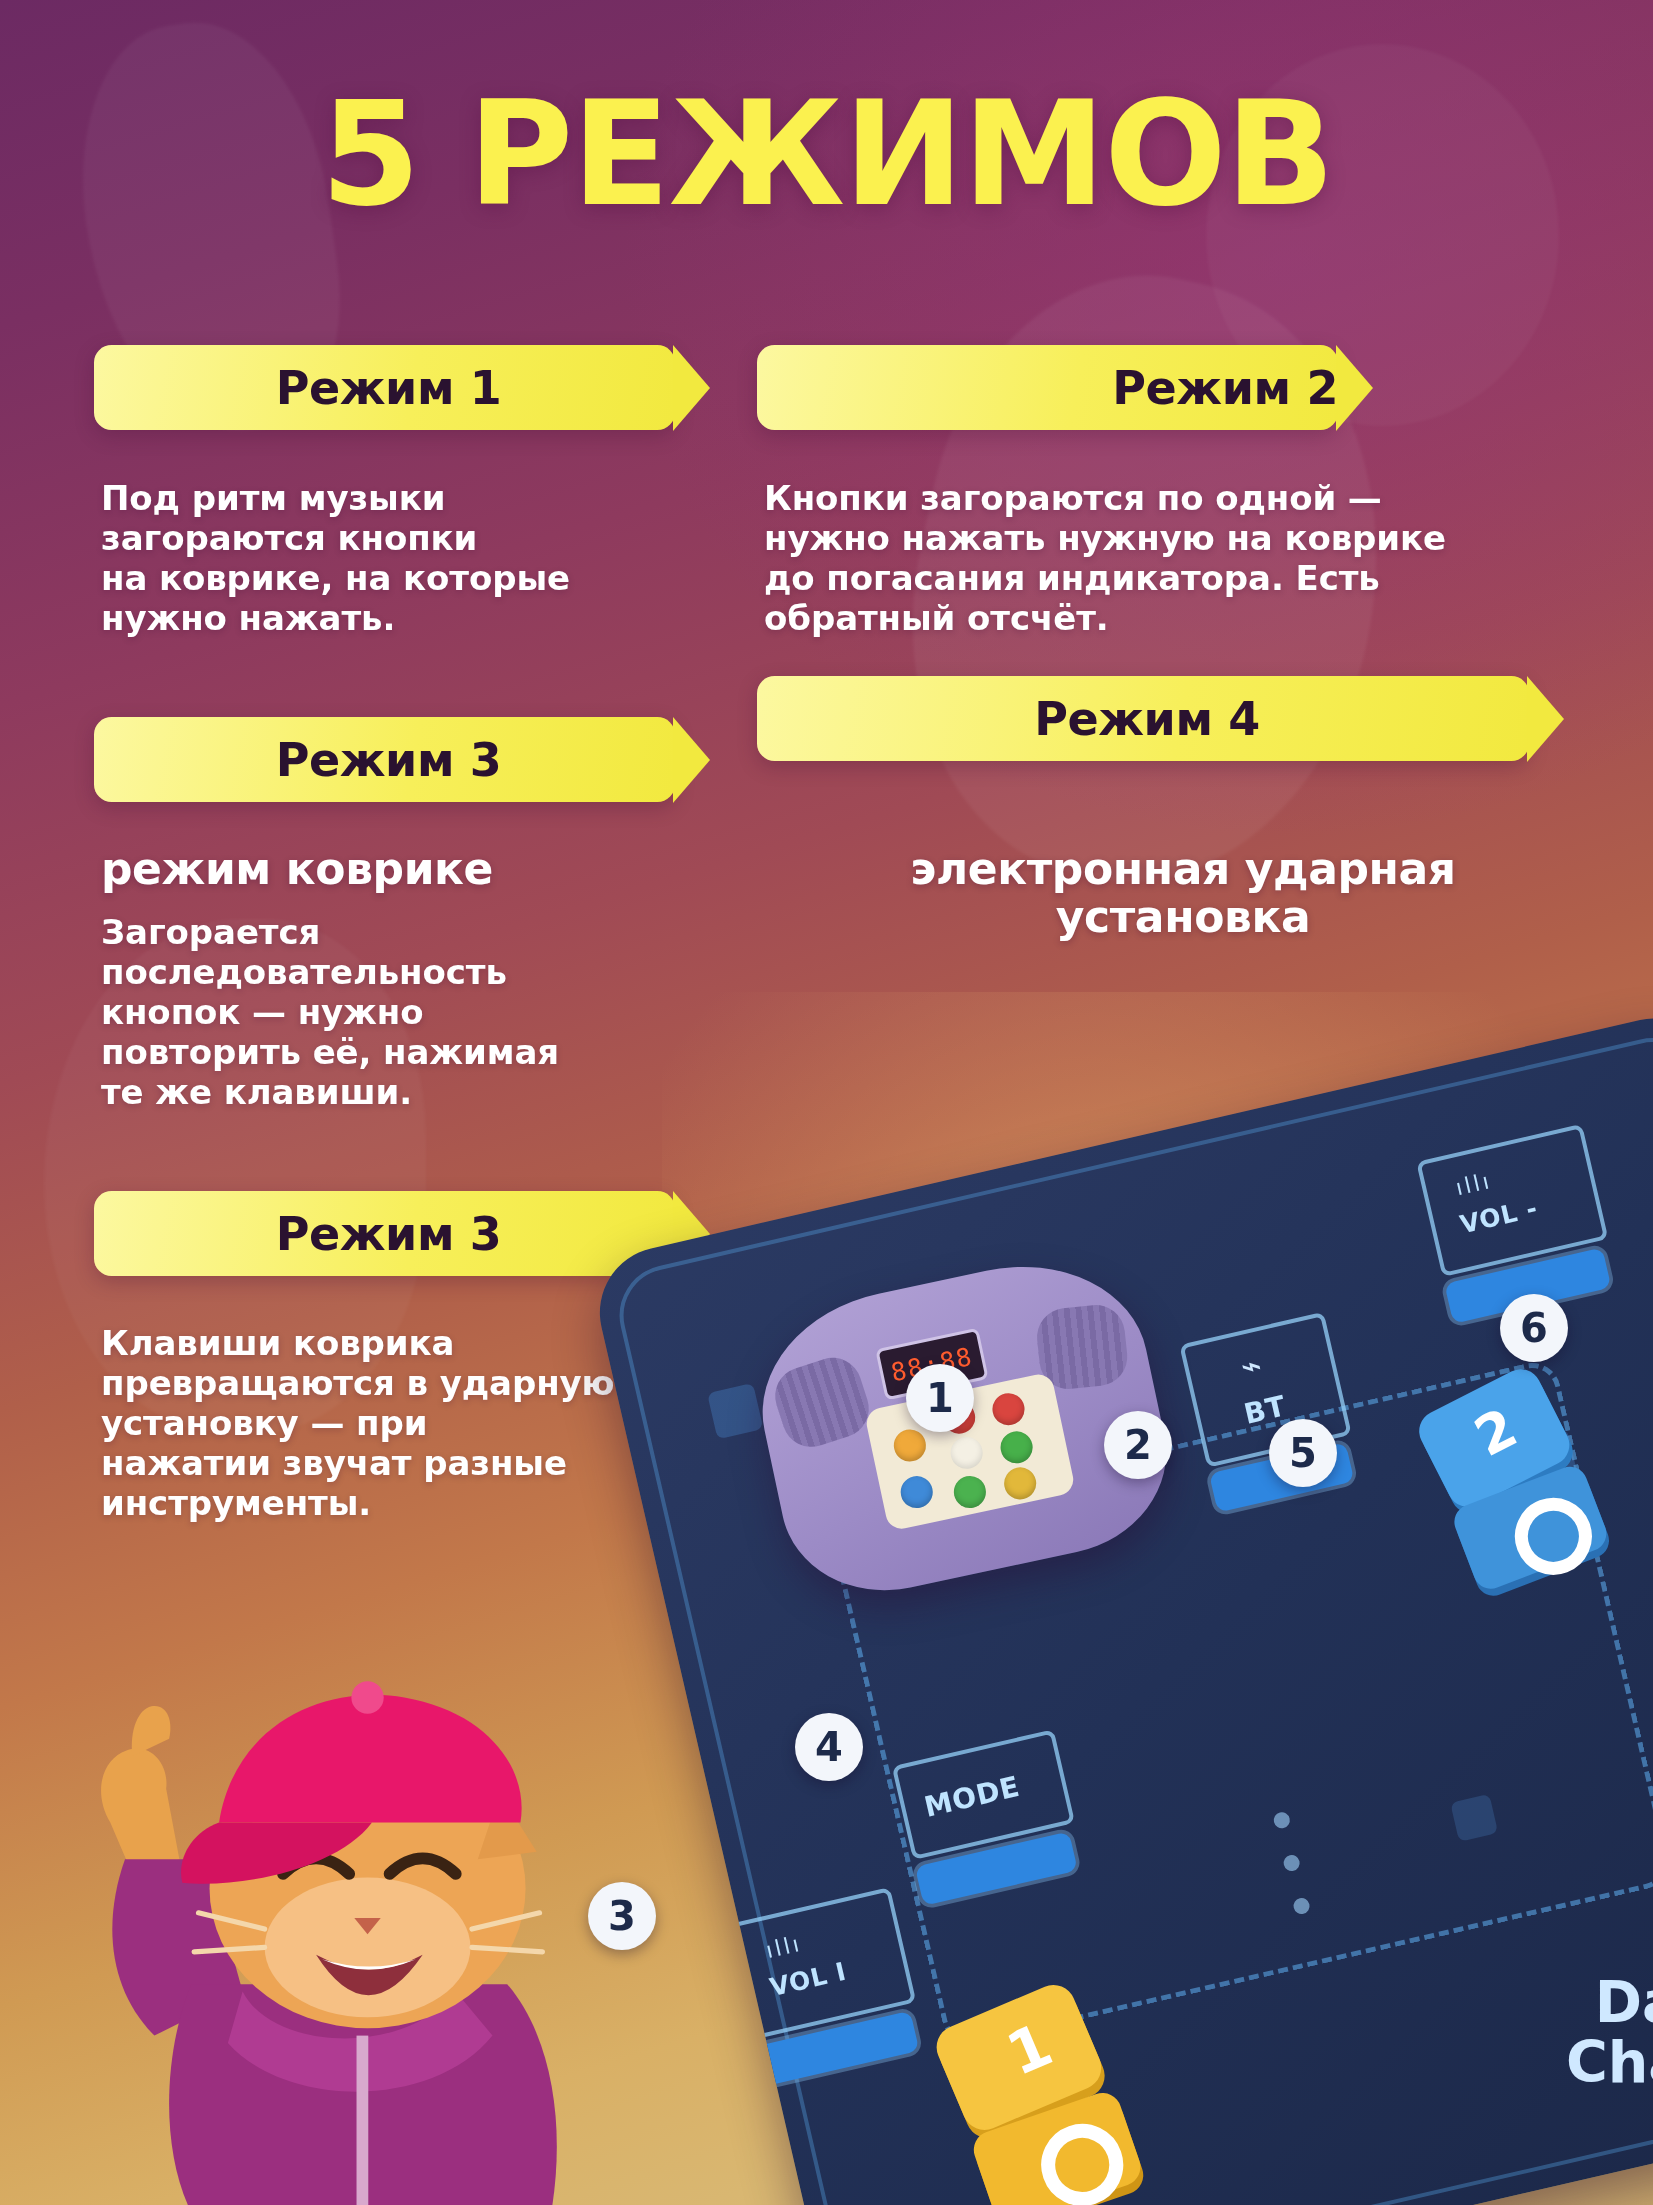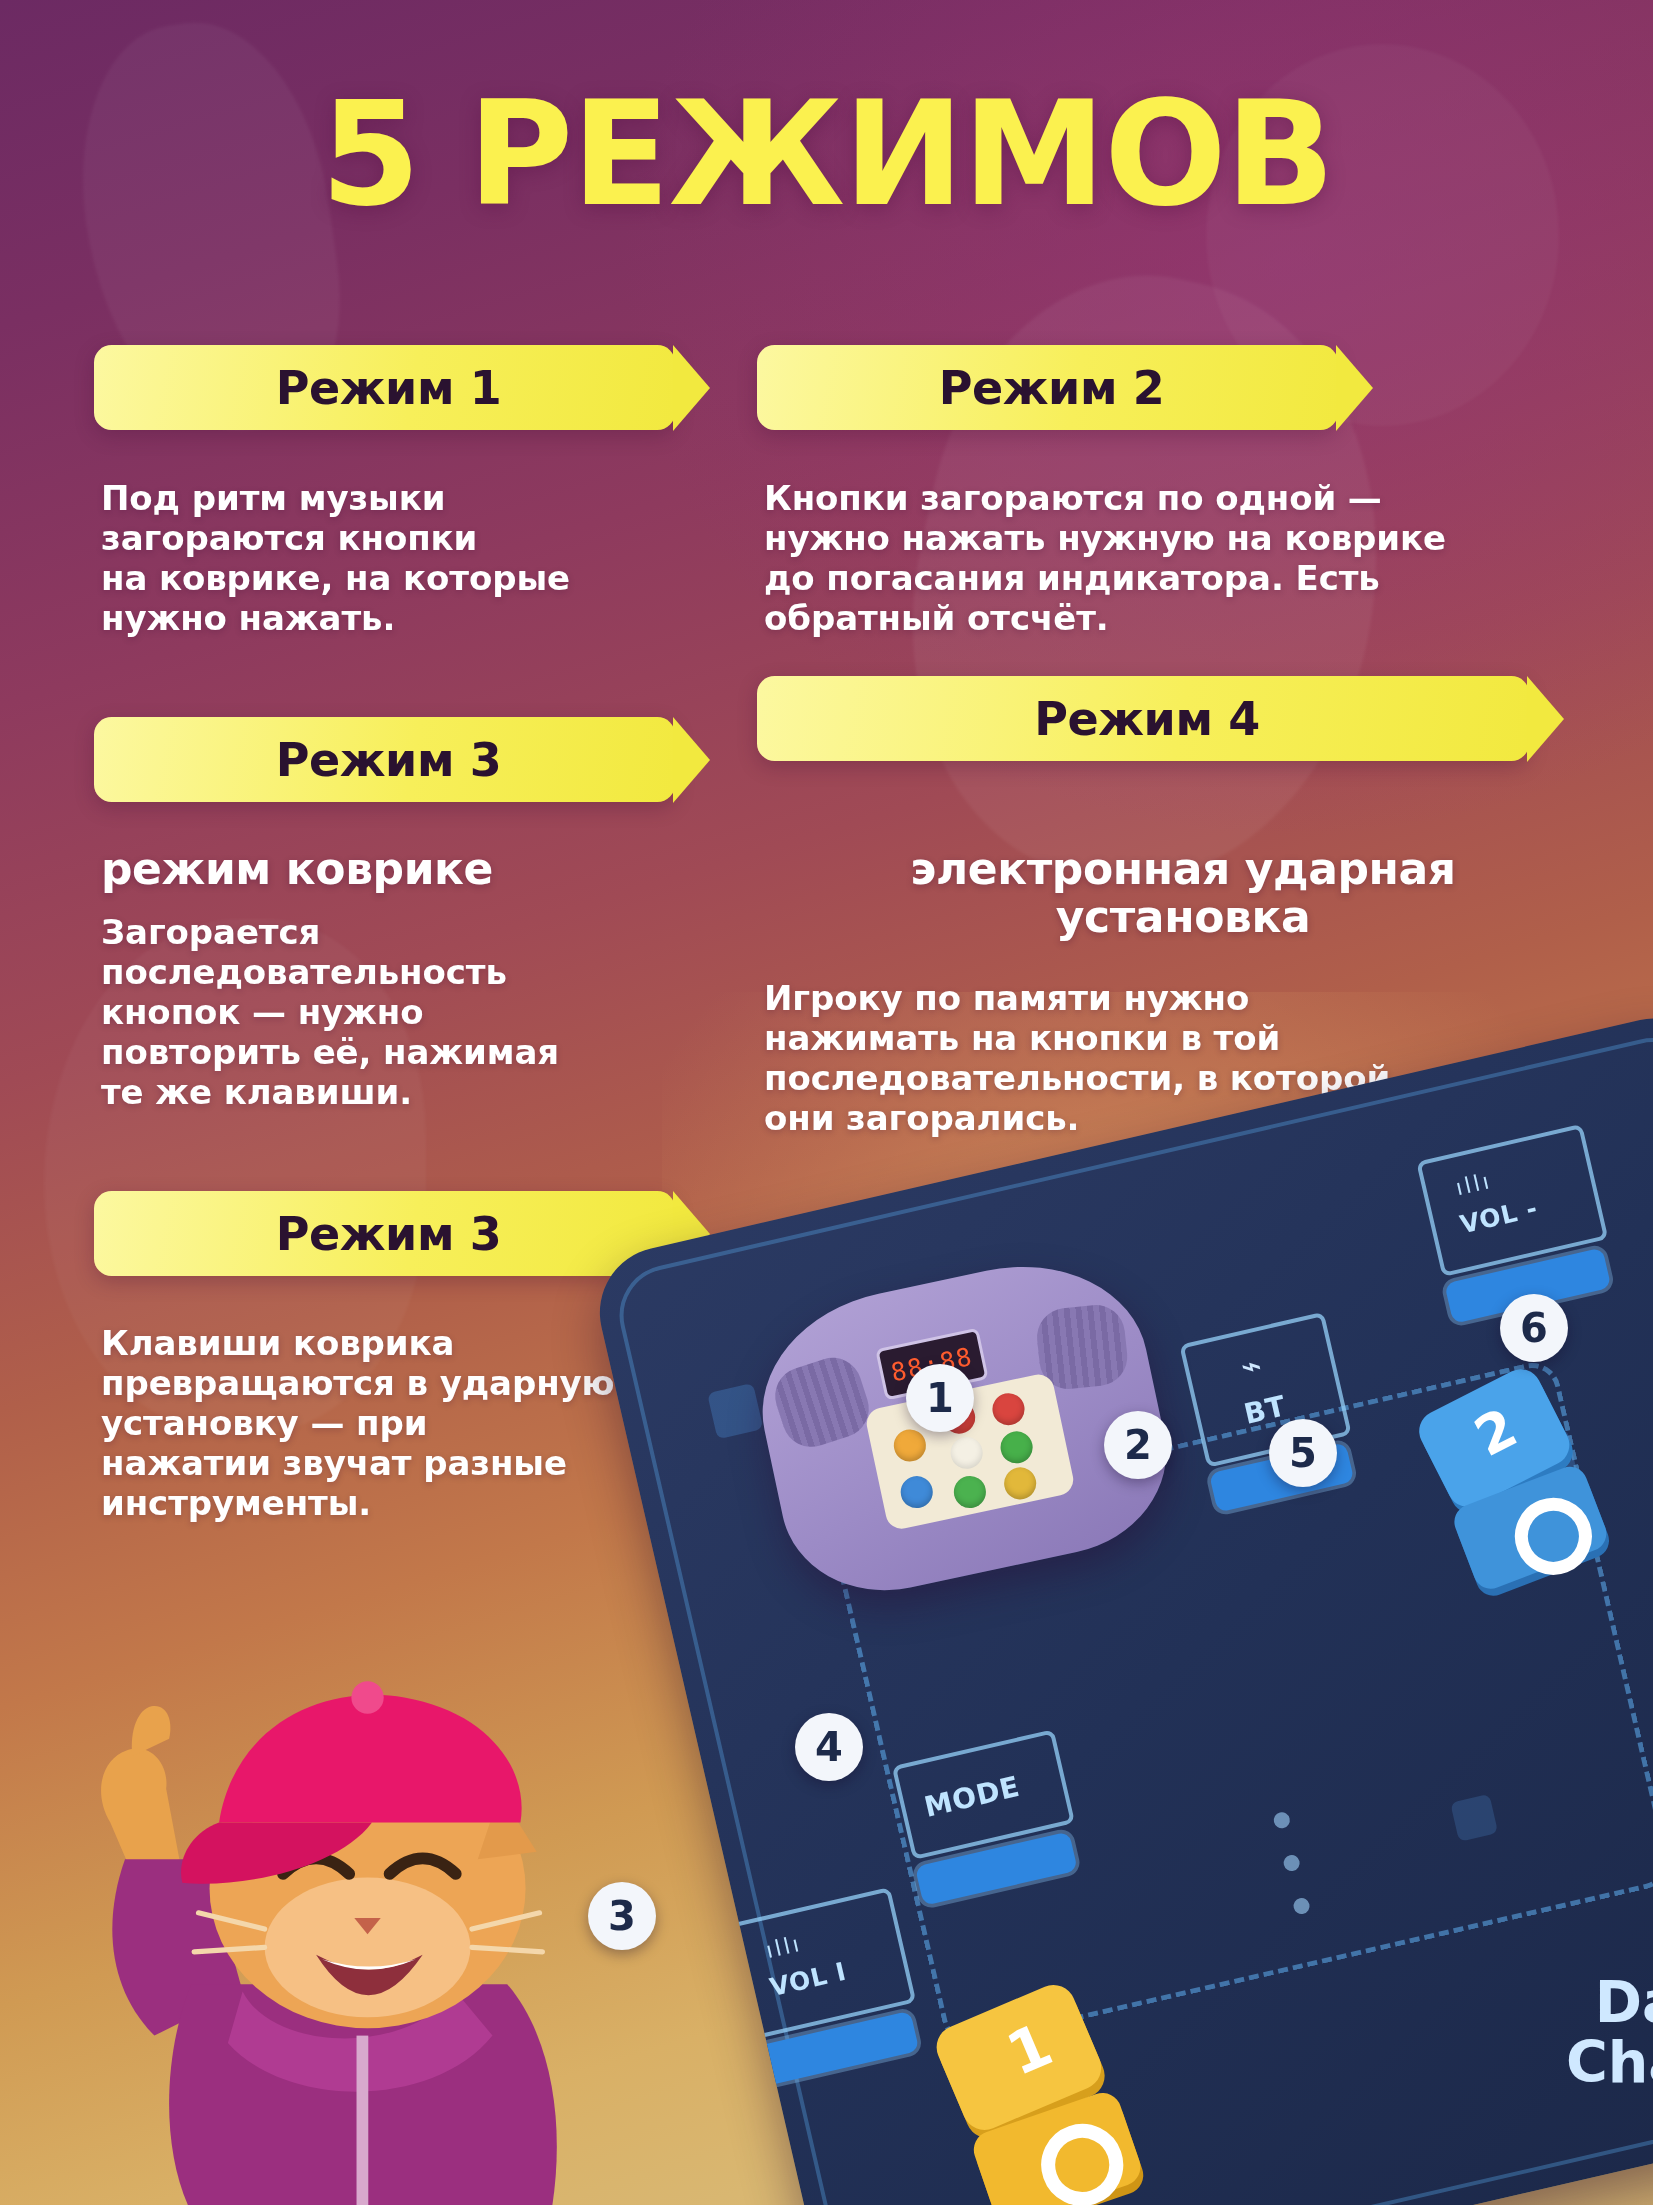--- a/index.html
+++ b/index.html
@@ -272,21 +272,21 @@
   <div class="title">5 РЕЖИМОВ</div>
 
   <div class="ribbon" style="left:94px; top:345px; width:581px;">
     <span>Режим 1</span>
   </div>
   <div class="body-text" style="left:101px; top:478px; width:603px;">Под ритм музыки
 загораются кнопки
 на коврике, на которые
 нужно нажать.</div>
 
-  <div class="ribbon" style="left:757px; top:345px; width:581px;">
+  <div class="ribbon" style="left:757px; top:345px; width:581px;justify-content:flex-end;">
     <span>Режим 2</span>
   </div>
   <div class="body-text" style="left:764px; top:478px; width:838px;">Кнопки загораются по одной —
 нужно нажать нужную на коврике
 до погасания индикатора. Есть
 обратный отсчёт.</div>
 
   <div class="ribbon" style="left:94px; top:717px; width:581px;">
     <span>Режим 3</span>
   </div>
@@ -295,24 +295,20 @@
 последовательность
 кнопок — нужно
 повторить её, нажимая
 те же клавиши.</div>
 
   <div class="ribbon" style="left:757px; top:676px; width:772px;">
     <span>Режим 4</span>
   </div>
   <div class="sub-head" style="left:764px; top:845px; width:838px;text-align:center;">электронная ударная
 установка</div>
-  <div class="body-text" style="left:764px; top:978px; width:845px;">Игроку по памяти нужно
-нажимать на кнопки в той
-последовательности, в которой
-они загорались.</div>
 
   <div class="ribbon" style="left:94px; top:1191px; width:581px;">
     <span>Режим 3</span>
   </div>
   <div class="body-text" style="left:101px; top:1323px; width:640px;">Клавиши коврика
 превращаются в ударную
 установку — при
 нажатии звучат разные
 инструменты.</div>
 

